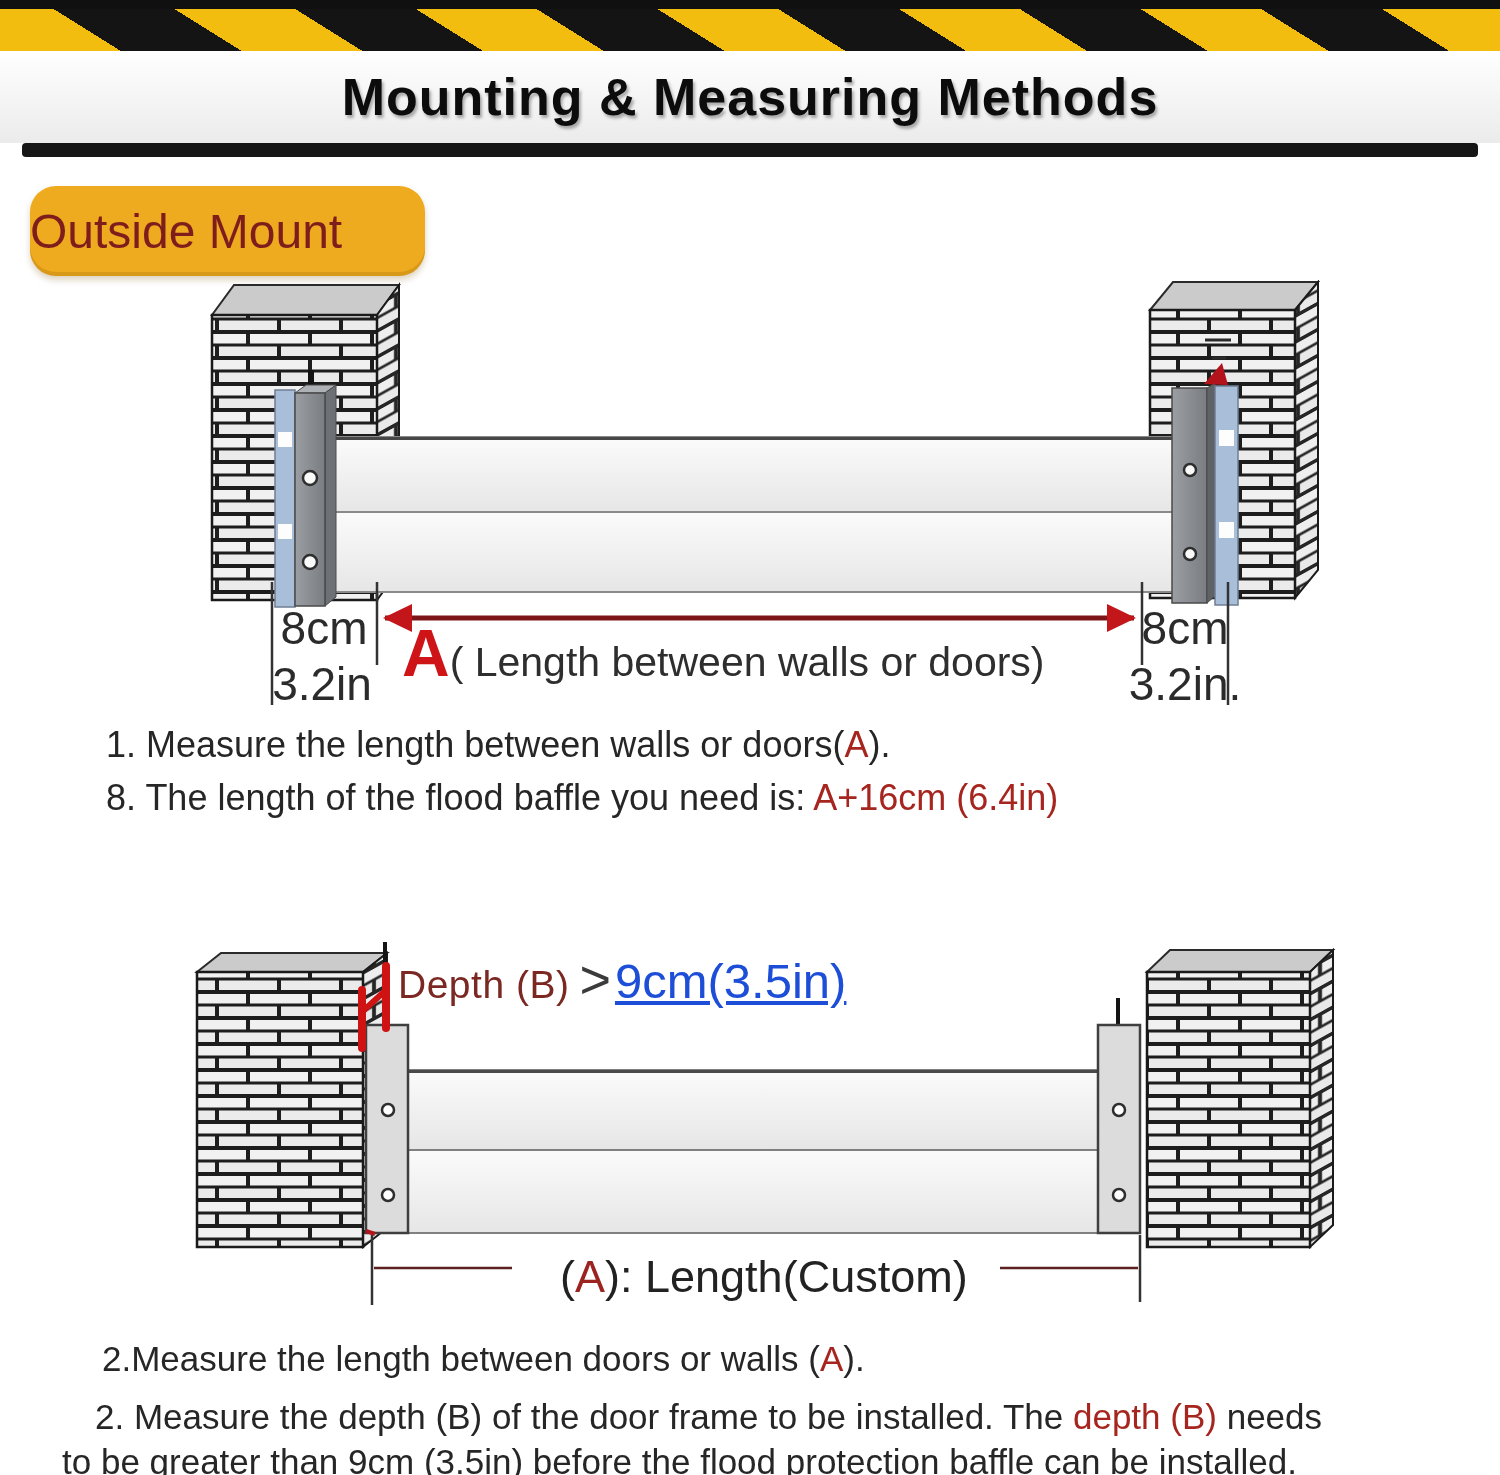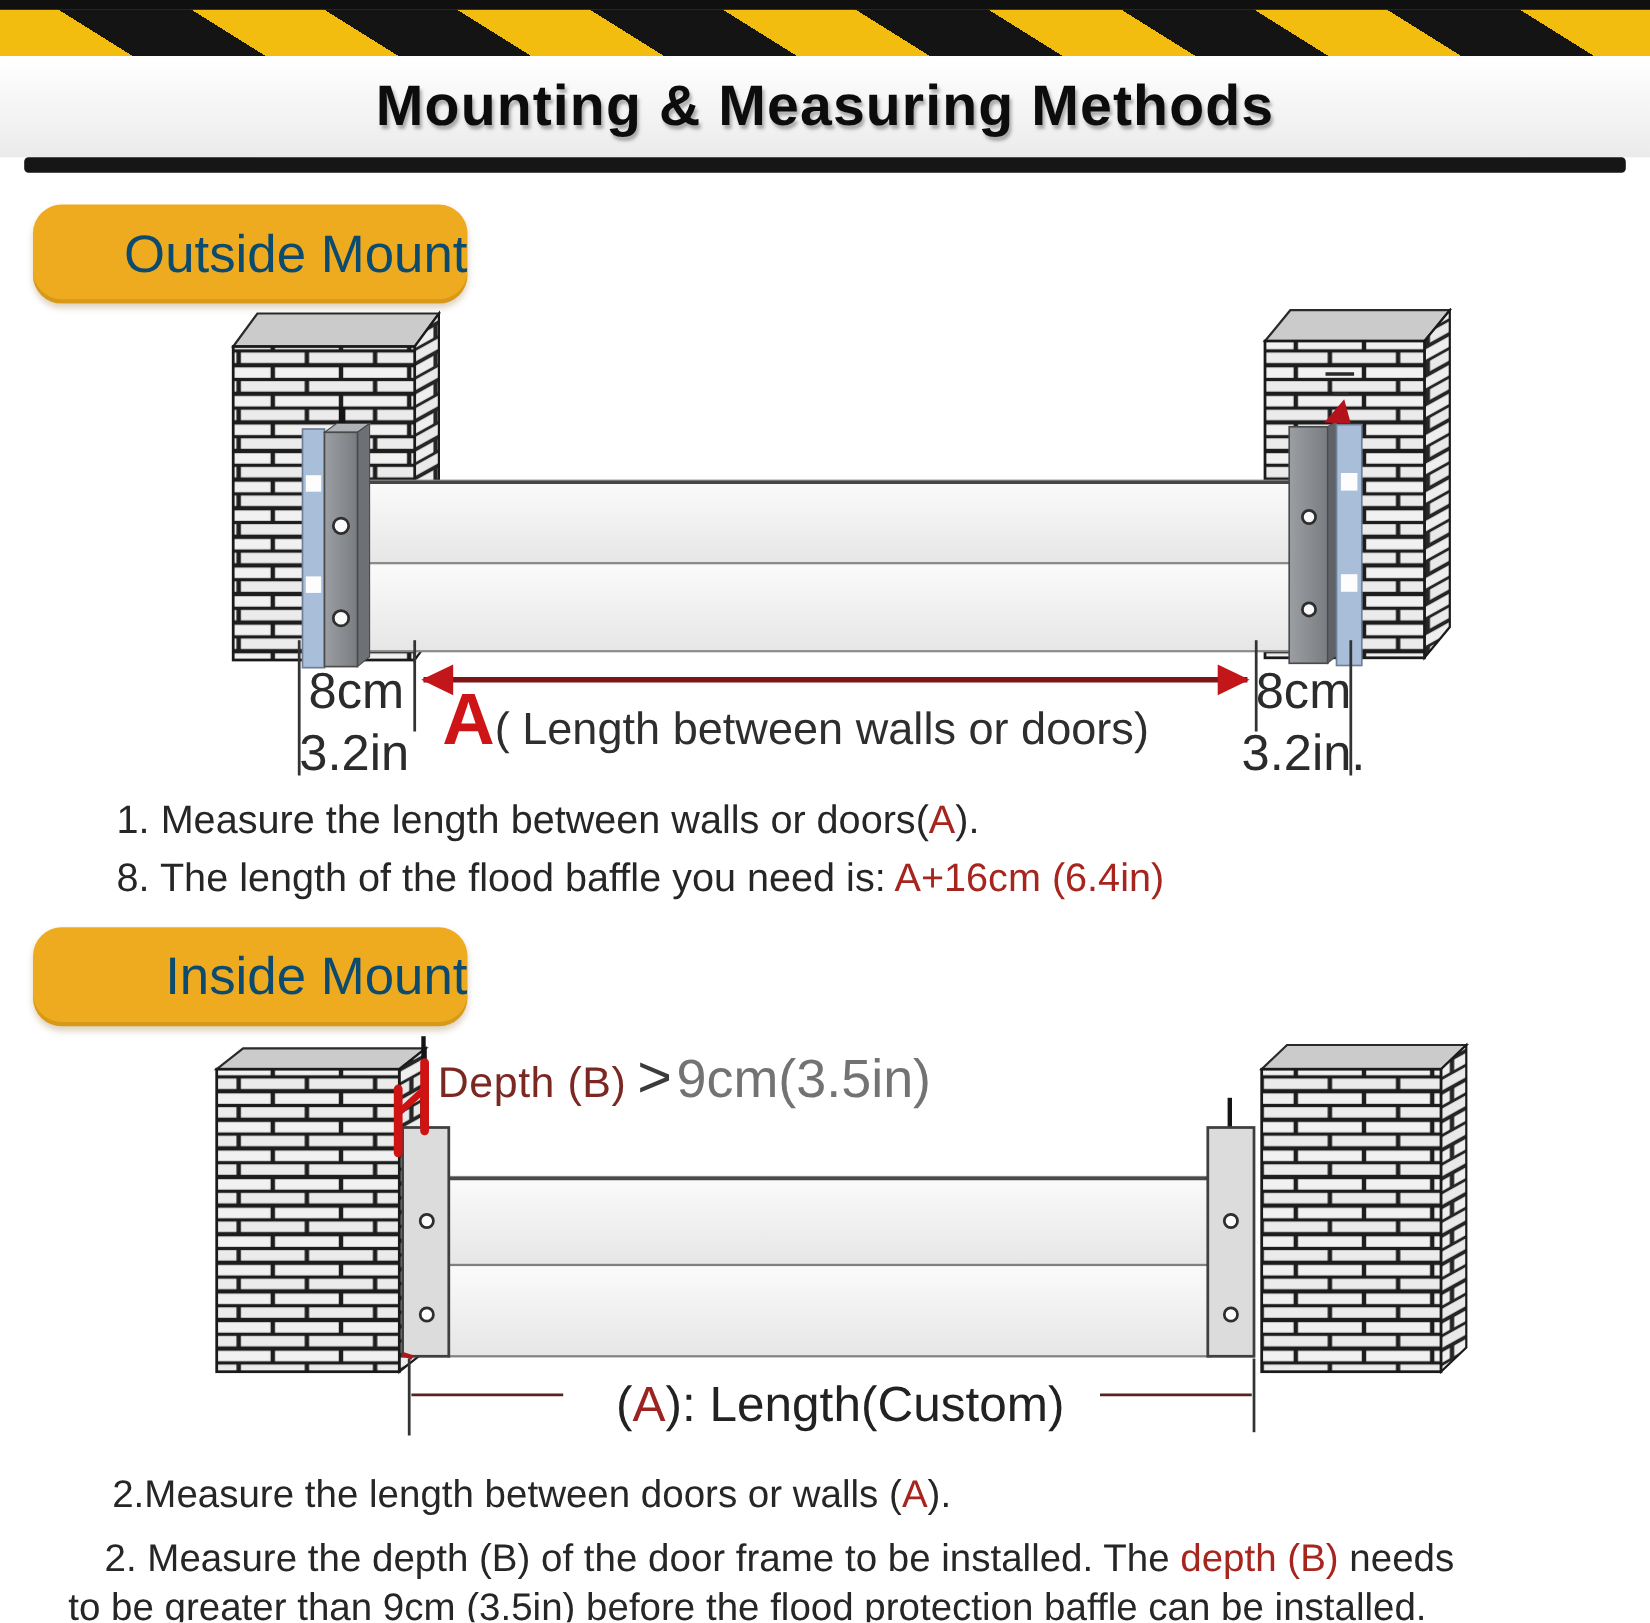--- a/index.html
+++ b/index.html
@@ -19,41 +19,41 @@
     display:flex;align-items:center;justify-content:center;
   }
   .page-title{
     font-size:52px;font-weight:800;letter-spacing:1px;color:#0c0c0c;
     text-shadow:2px 3px 3px rgba(110,110,110,.55);white-space:nowrap;
   }
   .title-bar{position:absolute;left:22px;top:143px;width:1456px;height:14px;background:#161616;border-radius:4px;}
   
   .badge{
     position:absolute;left:30px;width:395px;height:90px;border-radius:26px;
-    display:flex;align-items:center;justify-content:flex-end;
-    font-size:48px;font-weight:500;color:#0c4a6e;
+    display:flex;align-items:center;justify-content:flex-start;
+    font-size:48px;font-weight:500;color:#7f1d1d;
     box-shadow:0 4px 6px rgba(120,80,0,.25), inset 0 -4px 0 rgba(150,100,0,.25);
   }
   .badge.outside{top:186px;}
   .badge.inside{top:843px;}
   
   svg{position:absolute;left:0;}
   svg text{font-family:"Liberation Sans",sans-serif;}
   .dim-txt{font-size:46px;fill:#2b2b2b;}
   .a-big{font-size:66px;font-weight:bold;fill:#cf1418;}
   .a-label{font-size:41px;fill:#2e2e2e;}
   .ins-dim{font-size:45px;fill:#222222;}
   .ins-dim-red{fill:#9c2420;}
   
   .depth-note{
     position:absolute;left:398px;top:948px;display:flex;align-items:baseline;white-space:nowrap;
   }
   .depth-label{font-size:39px;color:#7b2823;letter-spacing:.5px;}
   .depth-gt{font-size:54px;color:#3b3b3b;margin:0 4px 0 10px;font-weight:400;}
-  .depth-value{font-size:49px;color:#737373;}
+  .depth-value{font-size:49px;color:#1d4ed8;text-decoration:underline;}
   
   .steps{position:absolute;white-space:nowrap;}
   .steps.outside-steps{left:106px;top:718px;font-size:36px;line-height:53px;}
   .steps.bottom-steps{left:62px;top:1336px;font-size:35px;line-height:45px;}
   .step-line{white-space:nowrap;}
   .red{color:#a6251e;}
   .bottom-steps .l1{margin-left:40px;margin-bottom:13px;}
   .bottom-steps .l2{margin-left:33px;}
   .bottom-steps .l3{margin-left:0px;}
 </style>
@@ -157,23 +157,20 @@
       <text class="dim-txt" x="1185" y="420" text-anchor="middle">3.2in.</text>
       <text x="402" y="396"><tspan class="a-big">A</tspan><tspan class="a-label">( Length between walls or doors)</tspan></text>
     </g>
   </svg>
 
   <div class="steps outside-steps">
     <div class="step-line"><span>1. Measure the length between walls or doors(</span><span class="red">A</span><span>).</span></div>
     <div class="step-line"><span>8. The length of the flood baffle you need is: </span><span class="red">A+16cm (6.4in)</span><span></span></div>
   </div>
 
-  <div class="badge inside" style="background:#efab20;">
-    <span>Inside Mount</span>
-  </div>
 
   <div class="depth-note">
     <span class="depth-label">Depth (B)</span>
     <span class="depth-gt">&gt;</span>
     <span class="depth-value">9cm(3.5in)</span>
   </div>
 
   <svg viewBox="0 0 1500 440" width="1500" height="440" style="top:940px">
 
     <g>

